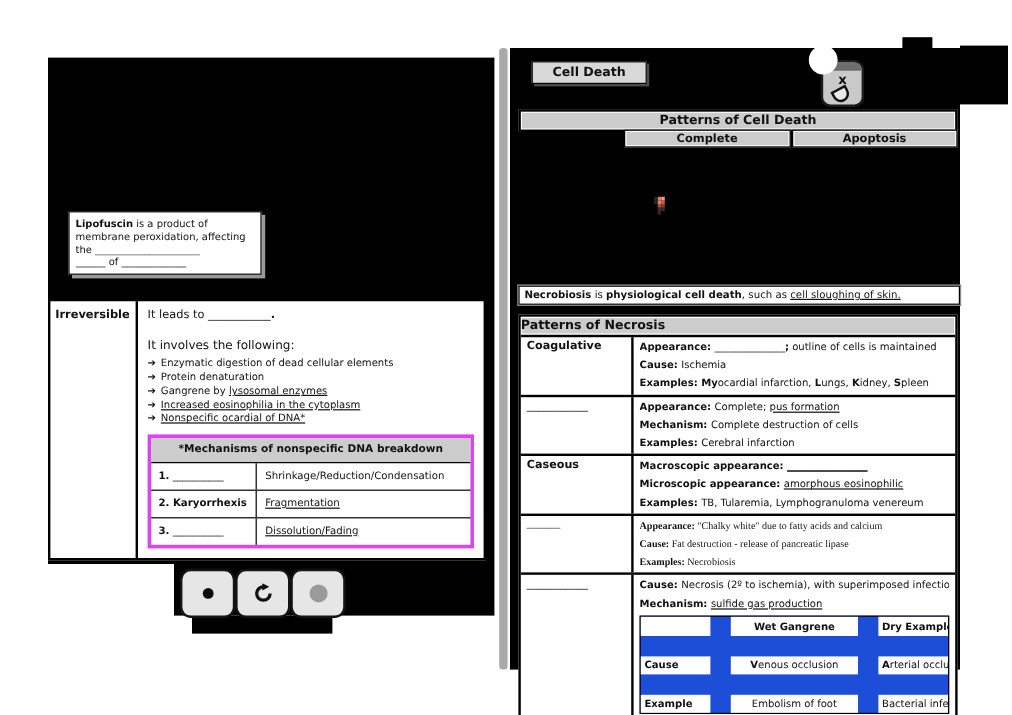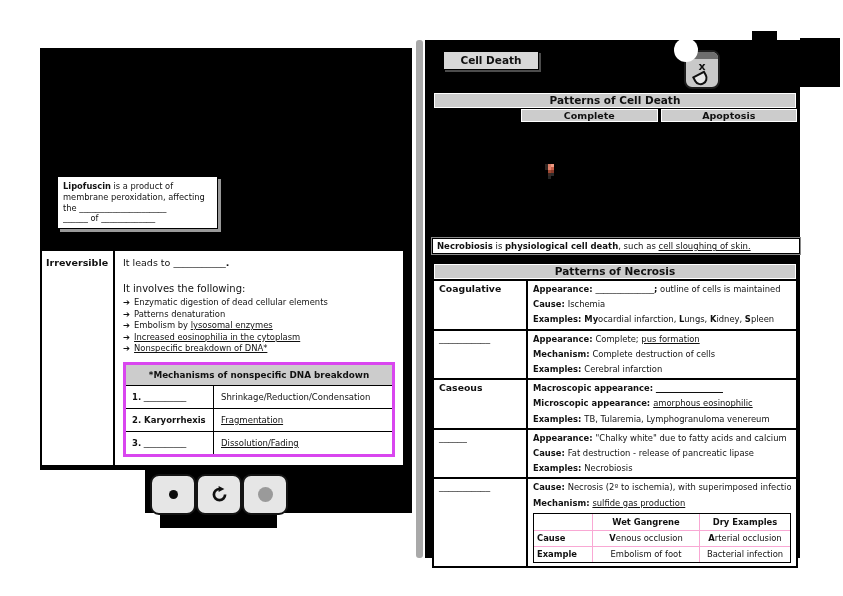--- a/index.html
+++ b/index.html
@@ -76,29 +76,29 @@
           box-shadow:3px 0 #d97d66,6px 0 #ef9a82,0 3px #2e2420,3px 3px #e0806a,6px 3px #c65f49,
                      3px 6px #a04a34,6px 6px #8a3a2a,3px 9px #3c2a24,6px 9px #2c2c2c,3px 12px #262626;}
 
   
   .necro-bar{left:432px;top:238px;width:358px;background:#fff;border:1px solid #000;
              box-shadow:0 0 0 1px #8a8a8a;padding:2px 4px;font-size:8.5px;white-space:nowrap;overflow:hidden;}
 
   
   .nec-table{left:432px;top:262px;width:362px;background:#fff;border:2px solid #000;}
   .nec-head{background:#ccc;border-bottom:2px solid #000;box-shadow:inset 0 0 0 1px #fff;
-            font-weight:bold;font-size:10.5px;text-align:center;height:13px;line-height:13px;padding:1px 0;}
+            font-weight:bold;font-size:10.5px;height:13px;line-height:13px;padding:1px 0;}
   .nrow{display:flex;border-top:2px solid #000;}
   .nrow:first-child{border-top:0;border-radius:12px;}
   .nlabel{width:82px;border-right:2px solid #000;padding:2px 5px;font-size:9.3px;white-space:nowrap;overflow:hidden;}
   .ncontent{flex:1;padding:1px 5px;overflow:hidden;}
   .cline{font-size:8.4px;line-height:15.2px;white-space:nowrap;overflow:hidden;}
-  .r1{min-height:45px;} .r2{min-height:44px;} .r3{min-height:39px;} .r4{min-height:41px;} .r5{min-height:70px;}
-  .gtable{margin:2px 0 2px 0;border:1px solid #000;background:#f9a8d4;display:grid;
-          grid-template-columns:58px 106px 1fr;gap:1px;}
+  .r1{min-height:45px;} .r2{min-height:44px;} .r3{min-height:39px;} .r4{min-height:41px;font-family:Liberation Serif, serif;} .r5{min-height:70px;}
+  .gtable{margin:2px 0 2px 0;border:1px solid #000;background:#1d4ed8;display:grid;
+          grid-template-columns:58px 106px 1fr;gap:17px;}
   .gcell{background:#fff;font-size:8.4px;line-height:13px;padding:1px 3px;white-space:nowrap;overflow:hidden;}
   .ghead{font-weight:bold;text-align:center;line-height:14px;}
   .glabel{font-weight:bold;}
   .gval{text-align:center;}
 </style>
 </head>
 <body>
 
 <div class="page">
 
@@ -124,33 +124,33 @@
     <div class="irr-content">
       <div class="intro-line"><span>It leads to </span><span>___________</span><span class="b">.</span></div>
       <div class="involves">It involves the following:</div>
       <div>
           <div class="bullet">
             <div class="arrow">➔</div>
             <div class=""><span>Enzymatic digestion of dead cellular elements</span></div>
           </div>
           <div class="bullet">
             <div class="arrow">➔</div>
-            <div class=""><span>Patterns denaturation</span></div>
-          </div>
-          <div class="bullet">
-            <div class="arrow">➔</div>
-            <div class=""><span>Embolism by </span><span class="u">lysosomal enzymes</span></div>
+            <div class=""><span>Protein denaturation</span></div>
+          </div>
+          <div class="bullet">
+            <div class="arrow">➔</div>
+            <div class=""><span>Gangrene by </span><span class="u">lysosomal enzymes</span></div>
           </div>
           <div class="bullet">
             <div class="arrow">➔</div>
             <div class=""><span class="u">Increased eosinophilia in the cytoplasm</span></div>
           </div>
           <div class="bullet">
             <div class="arrow">➔</div>
-            <div class=""><span class="u">Nonspecific breakdown of DNA*</span></div>
+            <div class=""><span class="u">Nonspecific ocardial of DNA*</span></div>
           </div>
         </div>
       <div class="mech-table">
         <div class="mech-head">*Mechanisms of nonspecific DNA breakdown</div>
         <div>
             <div class="mrow">
               <div class="mleft"><span class="b">1.</span><span> __________</span></div>
               <div class="mright"><span>Shrinkage/Reduction/Condensation</span></div>
             </div>
             <div class="mrow">

